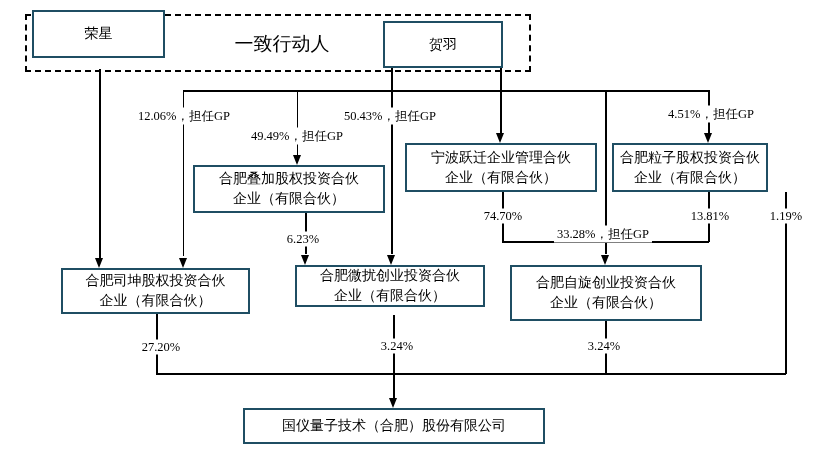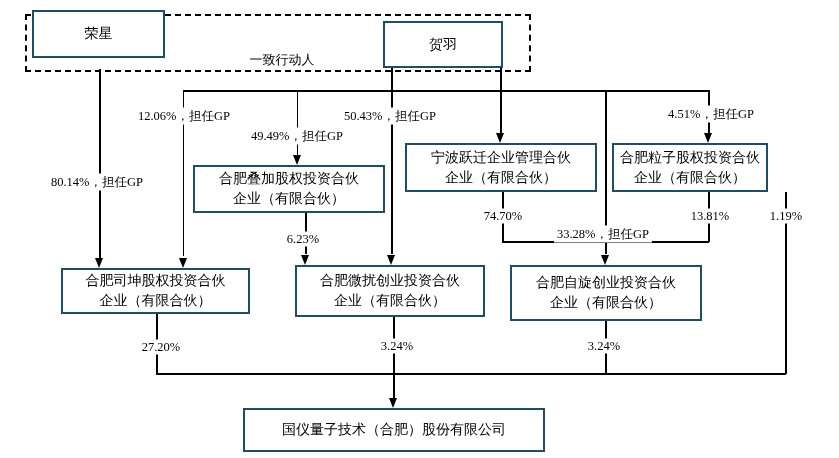--- a/index.html
+++ b/index.html
@@ -19,22 +19,22 @@
   }
   .dashed-box{
     position:absolute;border:2px dashed #000;background:transparent;z-index:2;
     left:25px;top:14px;width:506px;height:58px;box-sizing:border-box;
   }
   .elabel{
     position:absolute;transform:translate(-50%,-50%);background:#fff;
     padding:0 3px;font-size:12.5px;white-space:nowrap;z-index:2;
   }
   .group-label{
-    position:absolute;transform:translate(-50%,-50%);font-size:13px;
-    white-space:nowrap;z-index:3;margin-top:16px;
+    position:absolute;transform:translate(-50%,-50%);font-size:19px;
+    white-space:nowrap;z-index:3;
   }
 </style>
 </head>
 <body>
 
 <div class="canvas">
 
   <div class="vline" style="left:99px;top:69px;height:189px"></div>
 
   <div class="vline" style="left:391px;top:67px;height:187px"></div>
@@ -68,21 +68,20 @@
   <div class="arrow" style="left:95px;top:258px"></div>
   <div class="arrow" style="left:178.5px;top:258px"></div>
   <div class="arrow" style="left:292.5px;top:155px"></div>
   <div class="arrow" style="left:387px;top:255px"></div>
   <div class="arrow" style="left:496px;top:133px"></div>
   <div class="arrow" style="left:601px;top:255px"></div>
   <div class="arrow" style="left:704px;top:133px"></div>
   <div class="arrow" style="left:301px;top:255px"></div>
   <div class="arrow" style="left:389px;top:398px"></div>
 
-  <div class="elabel" style="left:97px;top:182px">80.14%，担任GP</div>
   <div class="elabel" style="left:184px;top:116px">12.06%，担任GP</div>
   <div class="elabel" style="left:297px;top:136px">49.49%，担任GP</div>
   <div class="elabel" style="left:390px;top:116px">50.43%，担任GP</div>
   <div class="elabel" style="left:711px;top:114px">4.51%，担任GP</div>
   <div class="elabel" style="left:603px;top:234px">33.28%，担任GP</div>
   <div class="elabel" style="left:303px;top:239px">6.23%</div>
   <div class="elabel" style="left:503px;top:216px">74.70%</div>
   <div class="elabel" style="left:710px;top:216px">13.81%</div>
   <div class="elabel" style="left:786px;top:216px">1.19%</div>
   <div class="elabel" style="left:161px;top:347px">27.20%</div>
@@ -109,26 +108,26 @@
   </div>
   <div class="node" style="left:612px;top:143px;width:156px;height:49px">
     <span>合肥粒子股权投资合伙</span>
     <span>企业（有限合伙）</span>
   </div>
 
   <div class="node" style="left:61px;top:268px;width:189px;height:46px">
     <span>合肥司坤股权投资合伙</span>
     <span>企业（有限合伙）</span>
   </div>
-  <div class="node" style="left:295px;top:265px;width:190px;height:52px">
+  <div class="node" style="left:295px;top:265px;width:190px;height:42px">
     <span>合肥微扰创业投资合伙</span>
     <span>企业（有限合伙）</span>
   </div>
   <div class="node" style="left:510px;top:265px;width:192px;height:56px">
     <span>合肥自旋创业投资合伙</span>
     <span>企业（有限合伙）</span>
   </div>
 
-  <div class="node" style="left:243px;top:408px;width:302px;height:44px">
+  <div class="node" style="left:243px;top:408px;width:302px;height:36px">
     <span>国仪量子技术（合肥）股份有限公司</span>
   </div>
 
 </div>
 
 </body></html>

